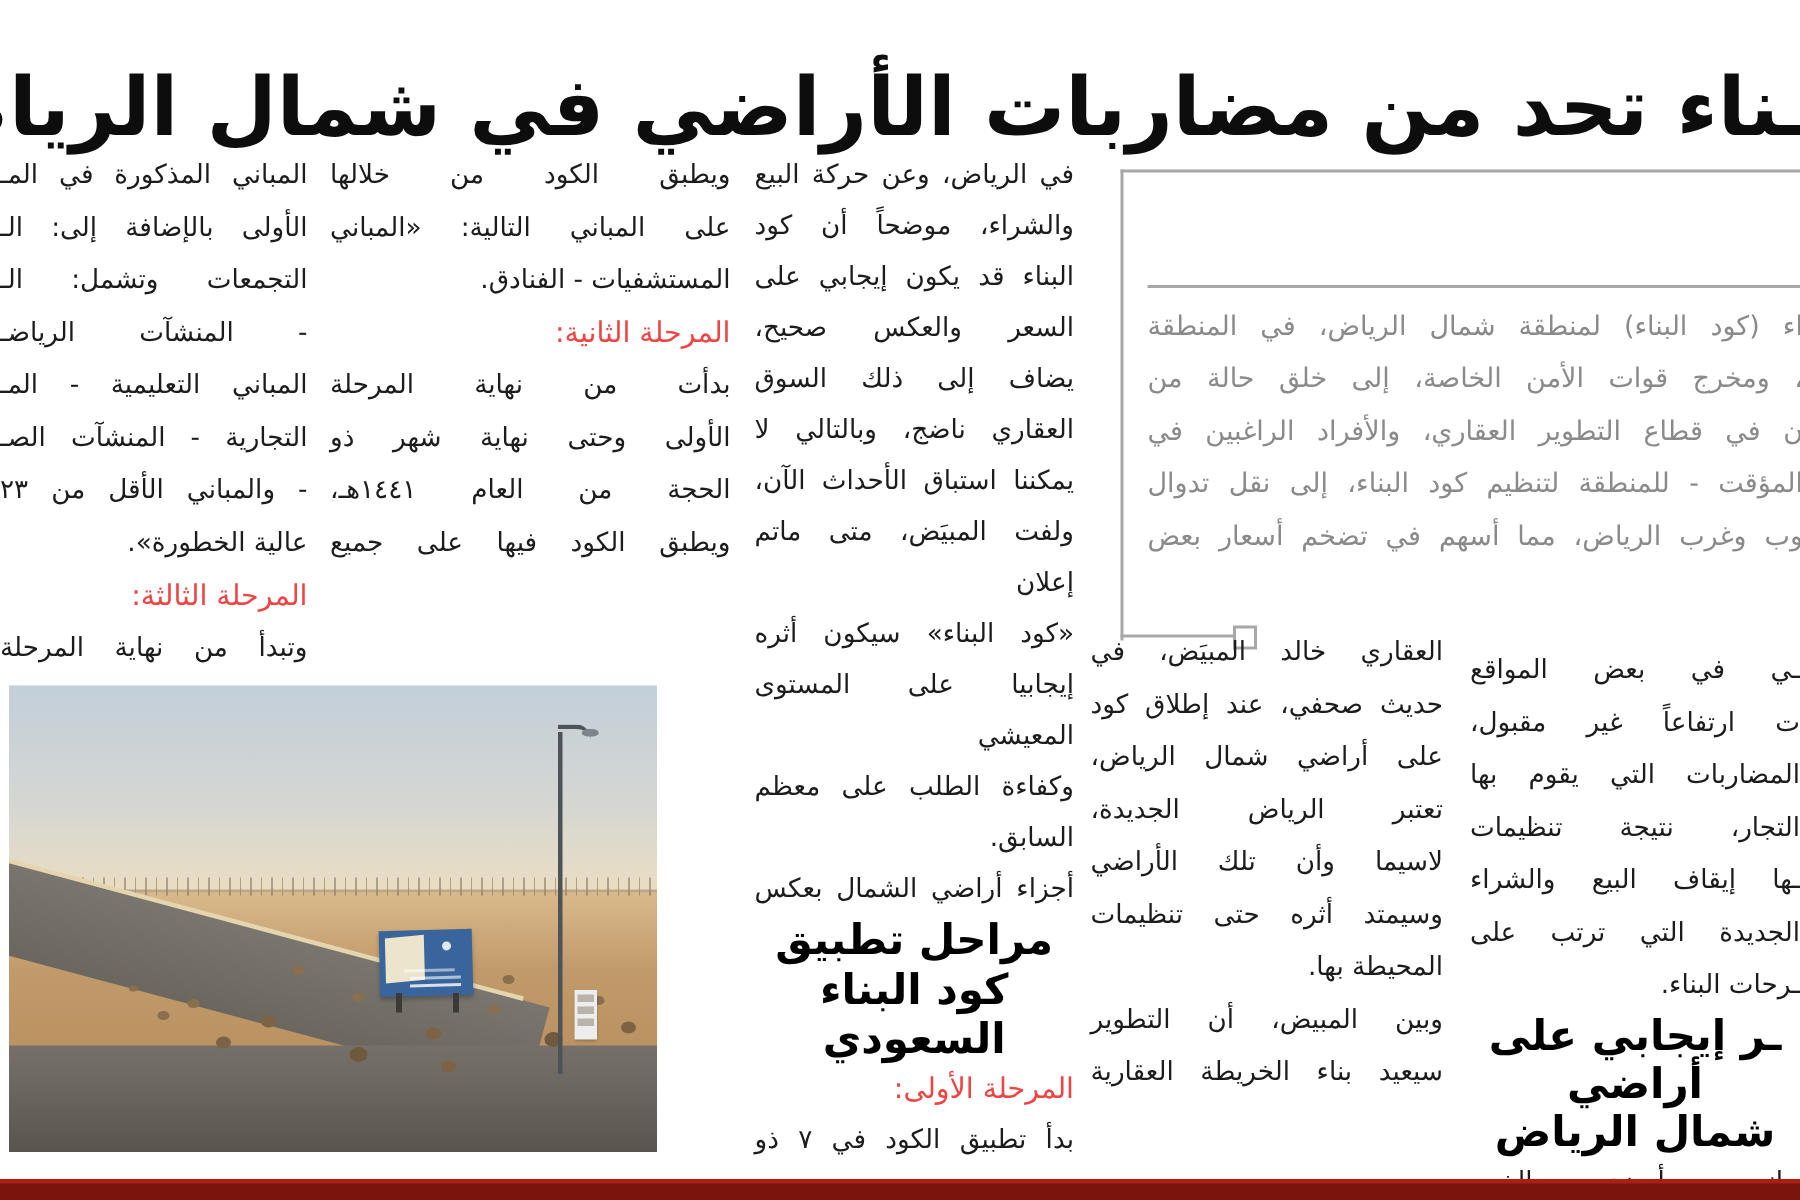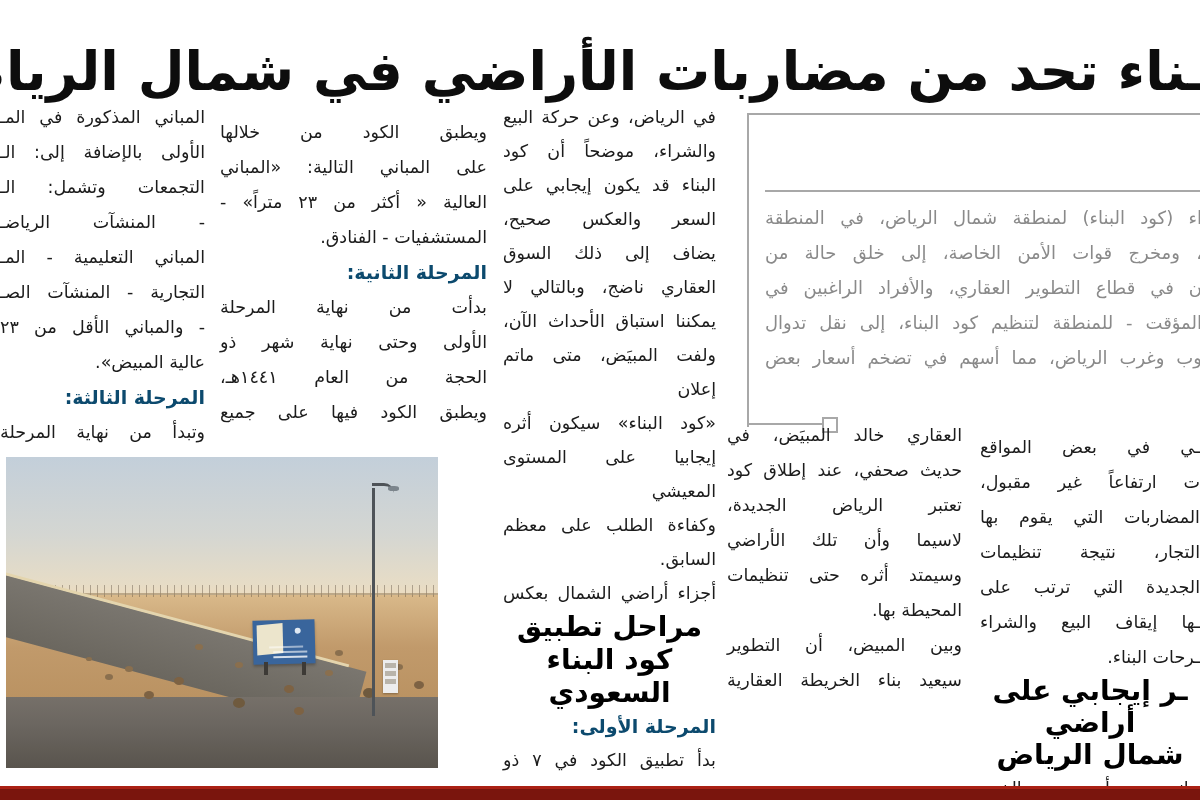--- a/index.html
+++ b/index.html
@@ -7,21 +7,21 @@
         font-family:"DejaVu Sans",sans-serif;}
   
   .headline{position:absolute;top:4px;right:-6px;white-space:nowrap;direction:rtl;
             font-size:54px;font-weight:bold;color:#0d0d0d;letter-spacing:-1px;}
   
   .col{position:absolute;direction:rtl;color:#1c1c1c;}
   .line{font-size:17.5px;letter-spacing:-0.3px;line-height:35px;text-align:justify;
         text-align-last:justify;white-space:normal;}
   .col-c .line{line-height:34px;}
   .line.end{text-align-last:right;}
-  .subhead{font-size:19px;font-weight:bold;color:#0c4a6e;line-height:35px;
+  .subhead{font-size:19px;font-weight:normal;color:#ef4444;line-height:35px;
            text-align:right;letter-spacing:0;}
   .col-c .subhead{line-height:34px;}
   .red-head .line{font-size:28px;font-weight:bold;color:#000000;line-height:33px;
                   text-align:center;text-align-last:center;letter-spacing:0;}
   .col-a .red-head .line{line-height:32px;}
   
   .quote-box{position:absolute;left:747px;top:113px;width:453px;height:312px;
              border-top:2px solid #a8a8a8;border-left:2px solid #a8a8a8;}
   .quote-rule{position:absolute;left:16px;right:0;top:75px;border-top:2px solid #a8a8a8;}
   .quote-text{position:absolute;left:16px;right:0;top:85px;direction:rtl;}
@@ -89,37 +89,38 @@
   </div>
   <div class="corner-line"></div>
   <div class="corner-square"></div>
 
   <div class="col col-a" style="left:980px;top:430px;width:220px;">
     <div>
         <div class="line">ـي في بعض المواقع</div>
         <div class="line">ت ارتفاعاً غير مقبول،</div>
         <div class="line">المضاربات التي يقوم بها</div>
         <div class="line">التجار، نتيجة تنظيمات</div>
+        <div class="line">ـها إيقاف البيع والشراء</div>
         <div class="line">الجديدة التي ترتب على</div>
-        <div class="line">ـها إيقاف البيع والشراء</div>
         <div class="line end">ـرحات البناء.</div>
       </div>
     <div class="red-head">
         <div class="line">ـر إيجابي على أراضي</div>
         <div class="line">شمال الرياض</div>
       </div>
     <div>
         <div class="line">جانبه، أوضح الخبير</div>
       </div>
   </div>
 
   <div class="col col-b" style="left:727px;top:418px;width:235px;">
     <div>
         <div class="line">العقاري خالد المبيَض، في</div>
         <div class="line">حديث صحفي، عند إطلاق كود</div>
+        <div class="line">على أراضي شمال الرياض،</div>
         <div class="line">تعتبر الرياض الجديدة،</div>
         <div class="line">لاسيما وأن تلك الأراضي</div>
         <div class="line">وسيمتد أثره حتى تنظيمات</div>
         <div class="line end">المحيطة بها.</div>
         <div class="line">وبين المبيض، أن التطوير</div>
         <div class="line">سيعيد بناء الخريطة العقارية</div>
       </div>
   </div>
 
   <div class="col col-c" style="left:503px;top:100px;width:213px;">
@@ -143,46 +144,45 @@
         <div class="line">كود البناء السعودي</div>
       </div>
     <div class="subhead">المرحلة الأولى:</div>
     <div>
         <div class="line">بدأ تطبيق الكود في ٧ ذو</div>
         <div class="line">الحجة ١٤٣٩، استمرت</div>
         <div class="line">المرحلة الأولى حتى نهاية</div>
       </div>
   </div>
 
-  <div class="col col-d" style="left:220px;top:115px;width:267px;">
+  <div class="col col-d" style="left:220px;top:100px;width:267px;">
     <div>
         <div class="line">ويطبق الكود من خلالها</div>
         <div class="line">على المباني التالية: «المباني</div>
-        <div class="line">العالية « أكثر من ٢٣ متراً» -</div>
         <div class="line end">المستشفيات - الفنادق.</div>
       </div>
     <div class="subhead">المرحلة الثانية:</div>
     <div>
         <div class="line">بدأت من نهاية المرحلة</div>
         <div class="line">الأولى وحتى نهاية شهر ذو</div>
         <div class="line">الحجة من العام ١٤٤١هـ،</div>
         <div class="line">ويطبق الكود فيها على جميع</div>
       </div>
   </div>
 
   <div class="col col-e" style="left:0;top:100px;width:205px;">
     <div>
         <div class="line">المباني المذكورة في المـ</div>
         <div class="line">الأولى بالإضافة إلى: الـ</div>
         <div class="line">التجمعات وتشمل: الـ</div>
         <div class="line">- المنشآت الرياضـ</div>
         <div class="line">المباني التعليمية - المـ</div>
         <div class="line">التجارية - المنشآت الصـ</div>
         <div class="line">- والمباني الأقل من ٢٣</div>
-        <div class="line end">عالية المبيض».</div>
+        <div class="line end">عالية الخطورة».</div>
       </div>
     <div class="subhead">المرحلة الثالثة:</div>
     <div>
         <div class="line">وتبدأ من نهاية المرحلة</div>
       </div>
   </div>
 
   <div class="photo" title="صورة لأراضٍ صحراوية فضاء شمال الرياض مع طريق مسفلت ولوحة إعلانية زرقاء وعمود إنارة">
     <div class="sky"></div>
     <div class="ground"></div>

